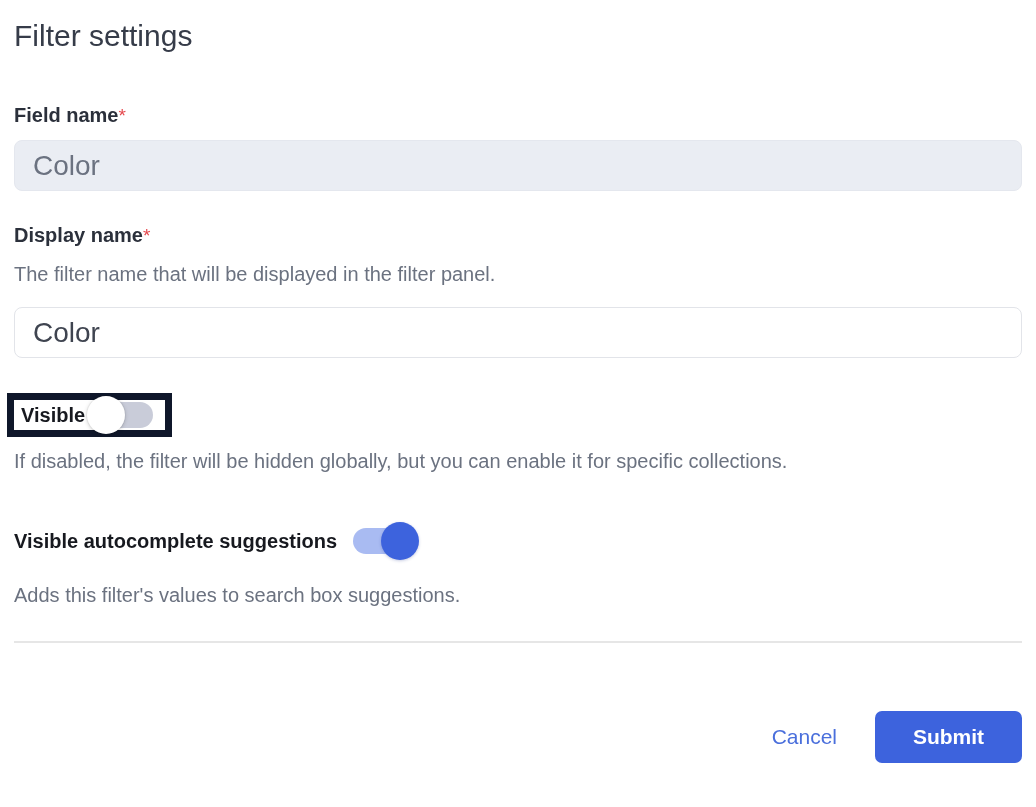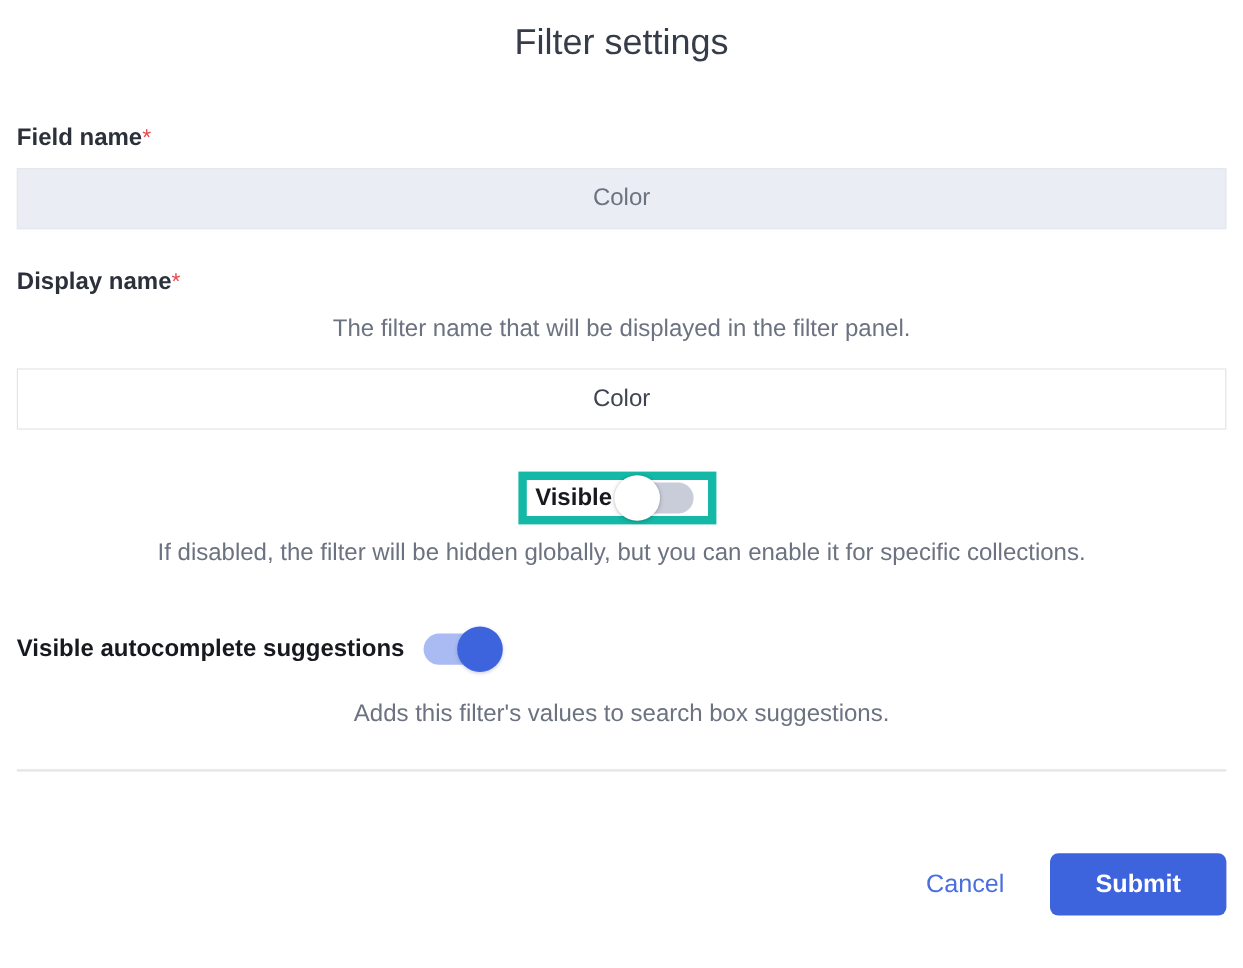--- a/index.html
+++ b/index.html
@@ -1,15 +1,15 @@
 <!DOCTYPE html>
 <html><head>
 <meta charset="utf-8">
 <style>
-  * { box-sizing: border-box; margin: 0; padding: 0; text-align: center; }
+  * { box-sizing: border-box; margin: 0; padding: 0; }
   html, body {
     width: 1036px; height: 807px;
     background: #ffffff;
     font-family: "Liberation Sans", sans-serif;
     overflow: hidden;
   }
   .page { padding: 0 14px; width: 1036px; }
 
   .title {
     margin-top: 16px;
@@ -36,23 +36,23 @@
     line-height: 24px;
     color: #6b7280;
     font-weight: 400;
   }
   .group-display-name .helper { margin-top: 14px; }
 
   .text-input {
     display: block;
     width: 1008px;
     height: 51px;
-    border-radius: 0;
-    font-family: "Liberation Sans", sans-serif;
-    font-size: 20px;
+    border-radius: 8px;
+    font-family: "Liberation Sans", sans-serif;
+    font-size: 28px;
     padding: 0 18px;
     outline: none;
   }
   .text-input.disabled {
     margin-top: 12px;
     background: #eaedf3;
     border: 1px solid #e4e7ee;
     color: #6b7280;
   }
   .text-input.editable {
@@ -60,21 +60,21 @@
     background: #ffffff;
     border: 1px solid #e2e4e9;
     color: #3f4450;
   }
 
   .highlight-box {
     display: inline-flex;
     align-items: center;
     margin-top: 35px;
     margin-left: -7px;
-    border: 7px solid #14b8a6;
+    border: 7px solid #0f172a;
     padding: 2px 12px 2px 7px;
     background: #ffffff;
   }
 
   .toggle-label {
     font-size: 20px;
     line-height: 26px;
     font-weight: 700;
     color: #17191f;
   }

